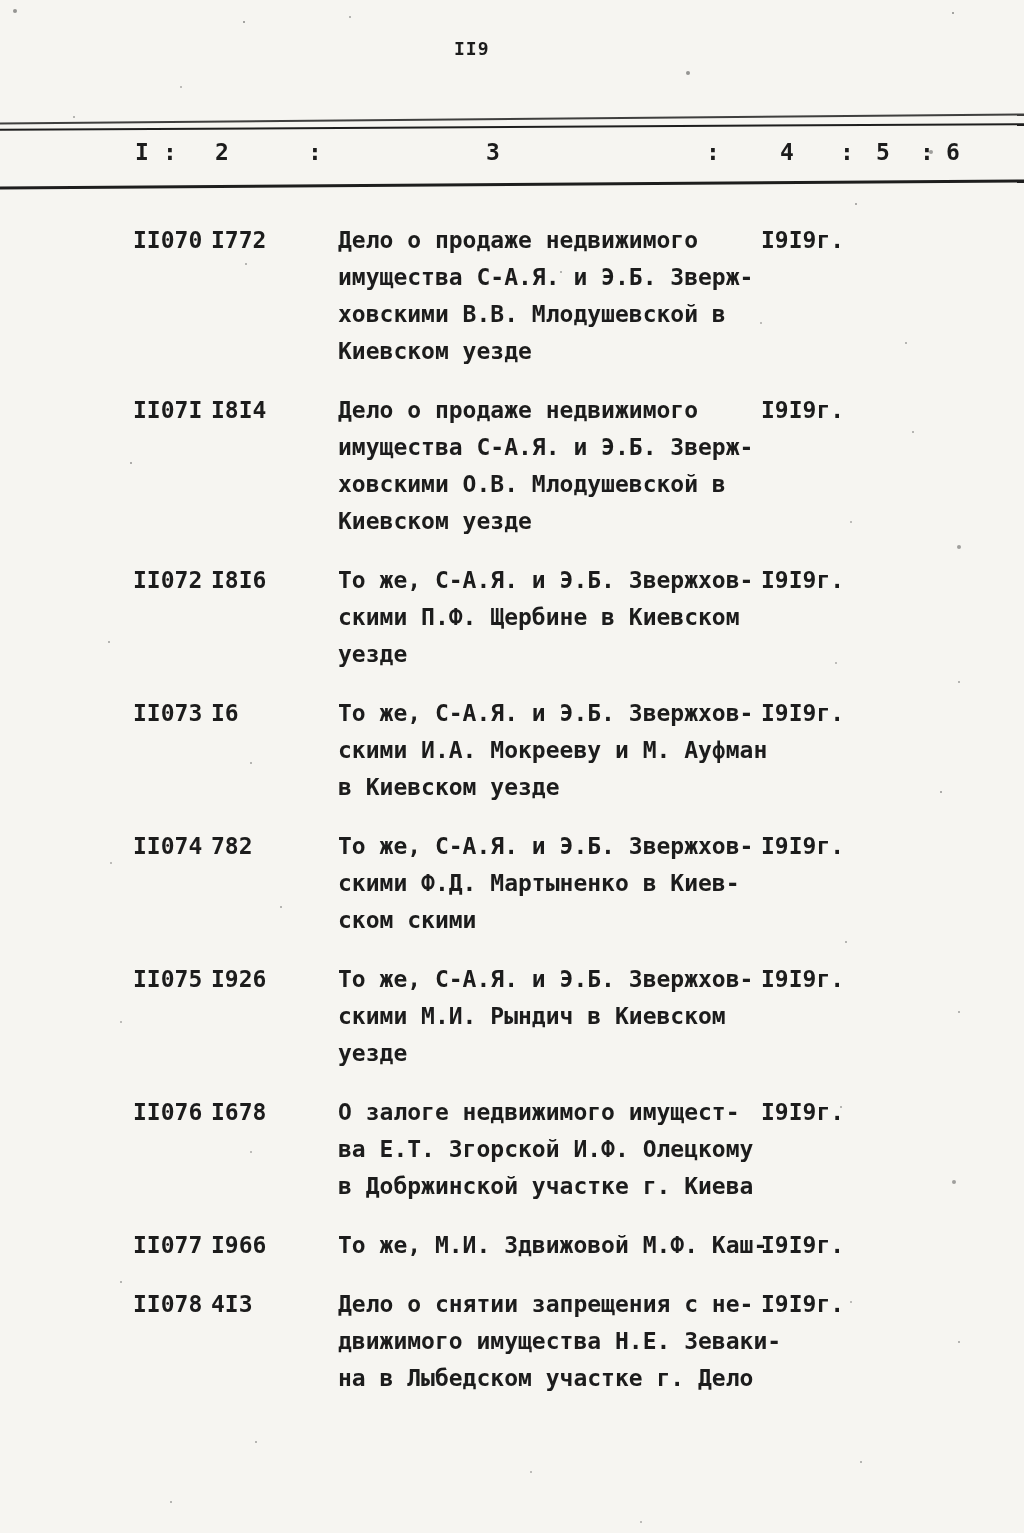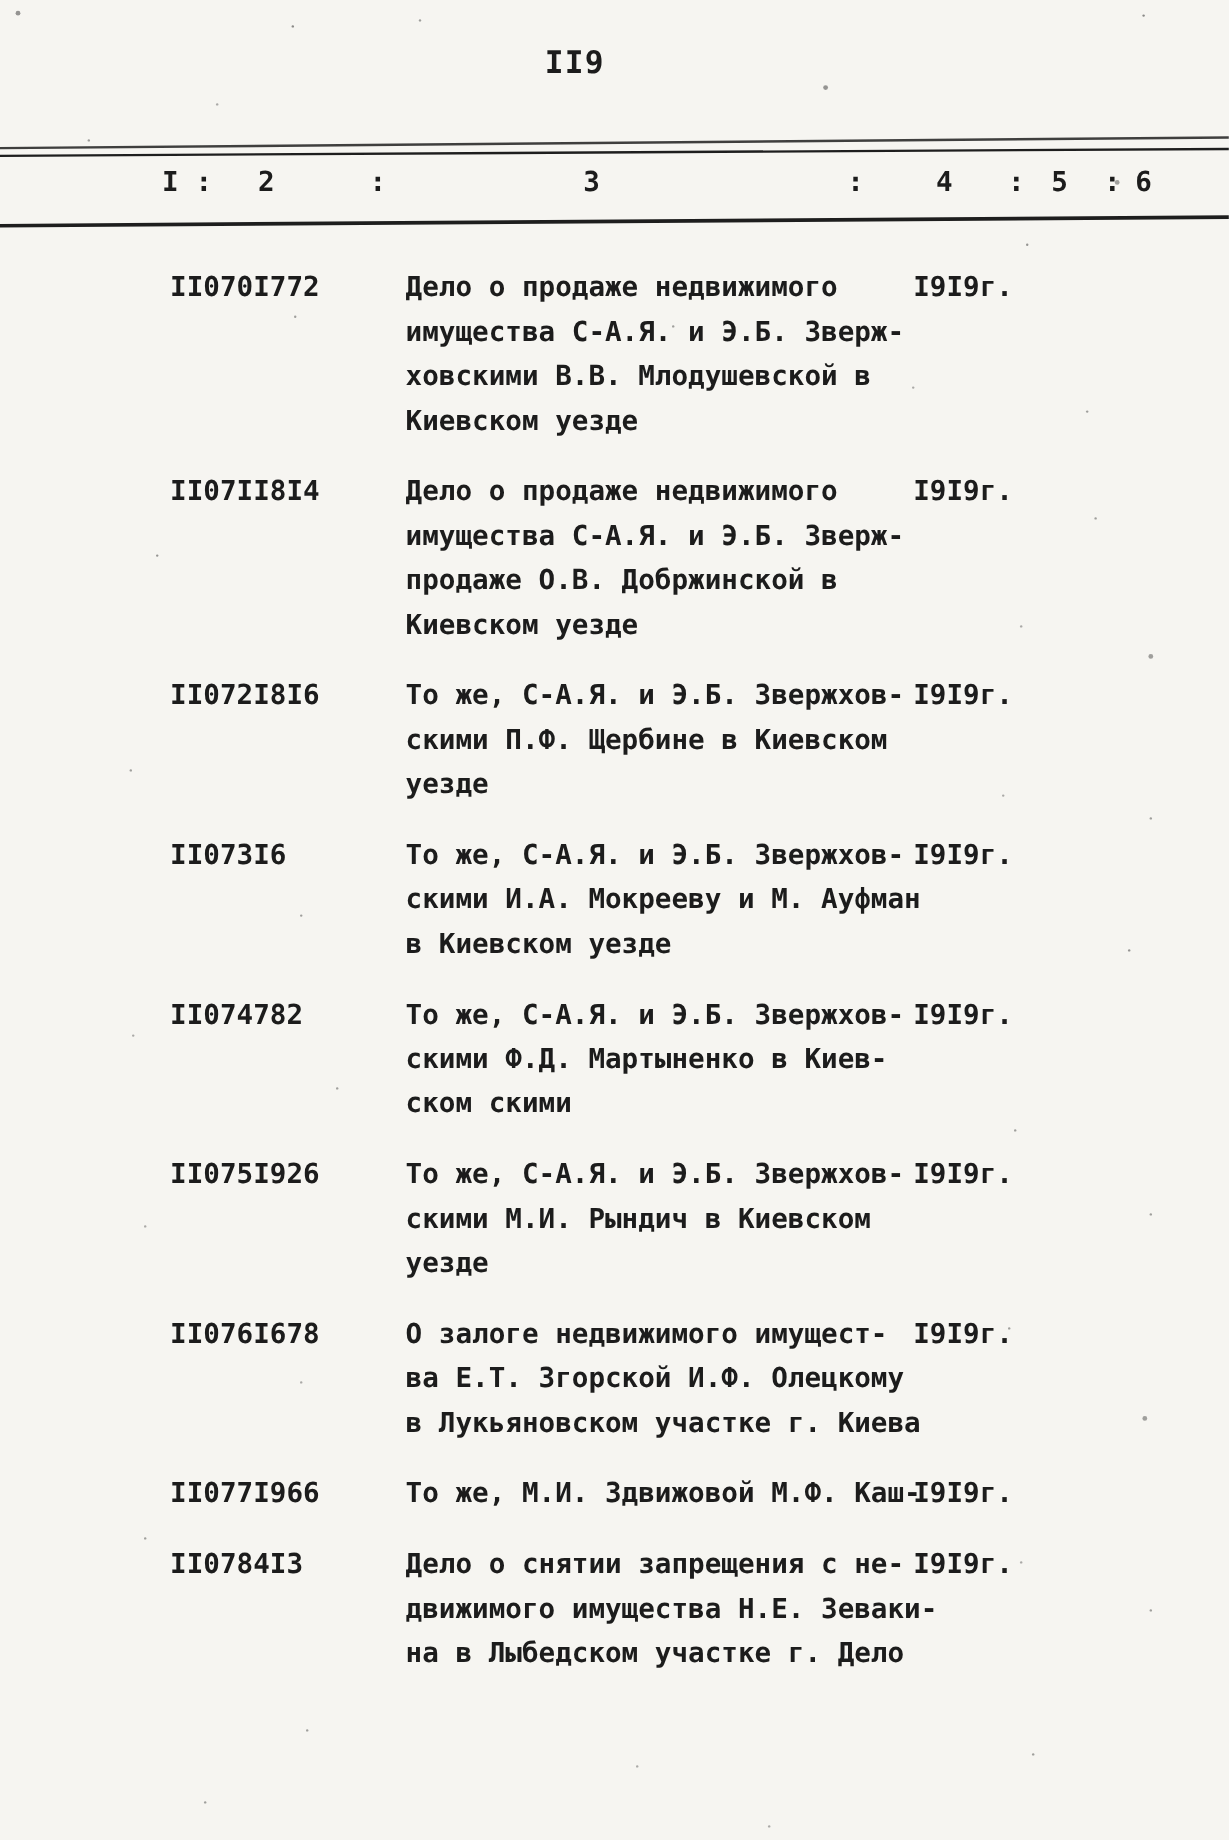--- a/index.html
+++ b/index.html
@@ -9,21 +9,21 @@
     font-family:"DejaVu Sans Mono","Liberation Mono",monospace;
     color:#1c1c1c;
     overflow:hidden;
     position:relative;
   }
   .page{position:absolute;inset:0;}
 
   
   .page-number{
     position:absolute;left:454px;top:38px;
-    font-size:26px;font-weight:bold;letter-spacing:1px;
+    font-size:18px;font-weight:bold;letter-spacing:1px;
   }
 
   
   .rule{position:absolute;left:-12px;right:-12px;background:#1e1e1e;transform-origin:center;}
   .rule-top-a{top:118px;height:2px;transform:rotate(-0.5deg);opacity:.85;}
   .rule-top-b{top:126px;height:2px;transform:rotate(-0.32deg);}
   .rule-bottom{top:183px;height:3px;transform:rotate(-0.4deg);}
 
   
   .col-header{position:absolute;top:139px;left:0;right:0;height:34px;font-size:23px;font-weight:bold;}
@@ -37,21 +37,21 @@
 
   
   .rows{position:absolute;top:222px;left:0;right:0;}
   .row{
     display:grid;
     grid-template-columns:133px 78px 99px 28px 415px 1fr;
     font-size:23px;font-weight:bold;line-height:37px;
     margin-bottom:22px;
     align-items:start;
   }
-  .c-no{grid-column:2;text-align:right;}
+  .c-no{grid-column:2;text-align:left;}
   .c-old{grid-column:3;}
   .c-title{grid-column:5;}
   .c-title .tl{white-space:nowrap;}
   .c-year{grid-column:6;padding-left:8px;white-space:nowrap;}
 
   
   .noise{position:absolute;top:0;left:0;width:2px;height:2px;background:transparent;border-radius:50%;
     box-shadow:
       14px 10px 0 1px rgba(30,30,30,.45), 243px 21px 0 0 rgba(30,30,30,.5),
       349px 16px 0 0 rgba(30,30,30,.4), 687px 72px 0 1px rgba(30,30,30,.45),
@@ -115,21 +115,21 @@
       </div>
       <div class="c-year">I9I9г.</div>
     </div>
 
     <div class="row">
       <div class="c-no">II07I</div>
       <div class="c-old">I8I4</div>
       <div class="c-title">
         <div class="tl">Дело о продаже недвижимого</div>
         <div class="tl">имущества С-А.Я. и Э.Б. Зверж-</div>
-        <div class="tl">продаже О.В. Добржинской в</div>
+        <div class="tl">ховскими О.В. Млодушевской в</div>
         <div class="tl">Киевском уезде</div>
       </div>
       <div class="c-year">I9I9г.</div>
     </div>
 
     <div class="row">
       <div class="c-no">II072</div>
       <div class="c-old">I8I6</div>
       <div class="c-title">
         <div class="tl">То же, С-А.Я. и Э.Б. Звержхов-</div>
@@ -171,21 +171,21 @@
       </div>
       <div class="c-year">I9I9г.</div>
     </div>
 
     <div class="row">
       <div class="c-no">II076</div>
       <div class="c-old">I678</div>
       <div class="c-title">
         <div class="tl">О залоге недвижимого имущест-</div>
         <div class="tl">ва Е.Т. Згорской И.Ф. Олецкому</div>
-        <div class="tl">в Лукьяновском участке г. Киева</div>
+        <div class="tl">в Добржинской участке г. Киева</div>
       </div>
       <div class="c-year">I9I9г.</div>
     </div>
 
     <div class="row">
       <div class="c-no">II077</div>
       <div class="c-old">I966</div>
       <div class="c-title">
         <div class="tl">То же, М.И. Здвижовой М.Ф. Каш-</div>
       </div>

